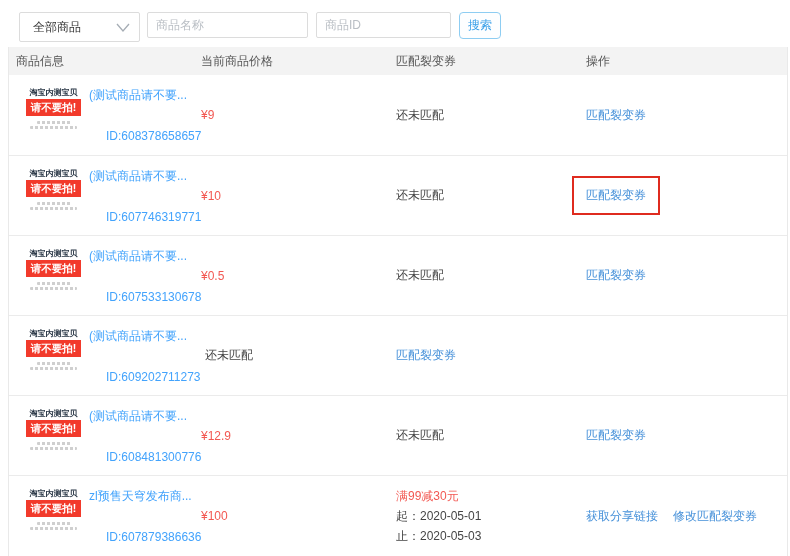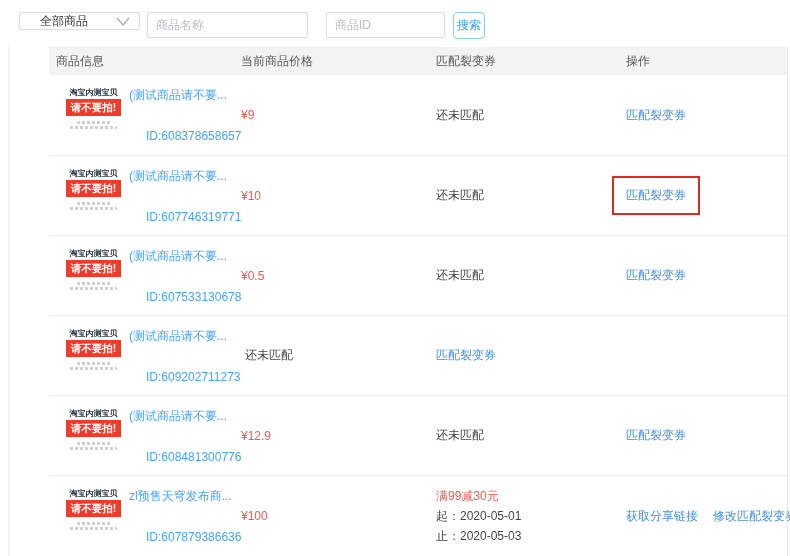--- a/index.html
+++ b/index.html
@@ -12,49 +12,48 @@
   a { text-decoration: none; cursor: pointer; }
 
   
   .filter-bar {
     height: 47px;
     padding: 12px 0 9px 19px;
     display: flex; align-items: flex-start; gap: 7px;
     background: #fff;
   }
   .select {
-    width: 121px; height: 18px;
+    width: 121px; height: 30px;
     border: 1px solid #dcdcdc; border-radius: 2px;
     display: flex; align-items: center; justify-content: space-between;
-    padding: 0 9px 0 20px; color: #333; cursor: pointer; background: #fff;
+    padding: 0 9px 0 13px; color: #333; cursor: pointer; background: #fff;
   }
   .inp {
     height: 26px; border: 1px solid #dcdcdc; border-radius: 2px;
     padding: 0 8px; font-size: 12px; color: #333; outline: none;
     font-family: inherit;
   }
   .inp::placeholder { color: #b9bec4; }
   .inp-name { width: 161px; }
-  .inp-id { width: 119px; margin-left: 11px; }
+  .inp-id { width: 135px; margin-left: 1px; }
   .search-btn {
-    width: 32px; height: 27px; margin-left: 1px;
+    width: 42px; height: 27px; margin-left: 1px;
     border: 1px solid #8ecdf2; border-radius: 4px;
     background: #fdfeff; color: #3aa0e9; font-size: 12px;
     cursor: pointer; font-family: inherit;
   }
 
   
   .table {
     margin-left: 8px; width: 780px;
     border-left: 1px solid #e9e9e9; border-right: 1px solid #e9e9e9;
   }
   .grid-cols {
     display: grid;
     grid-template-columns: 189px 191px 190px 1fr;
-    margin-left: 40px;
   }
   .thead {
     height: 28px; background: #f3f3f3; color: #555;
     align-items: center;
   }
   .th { padding-left: 7px; }
   .th.c2 { padding-left: 3px; }
 
   .trow { height: 80px; background: #fff; }
   .trow + .trow { border-top: 1px solid #ebebeb; }

